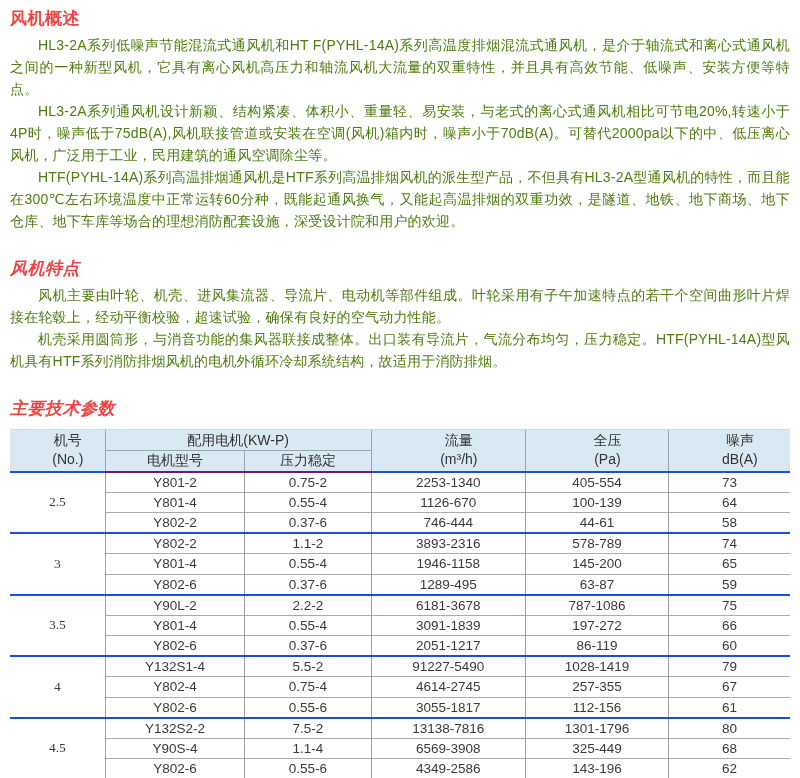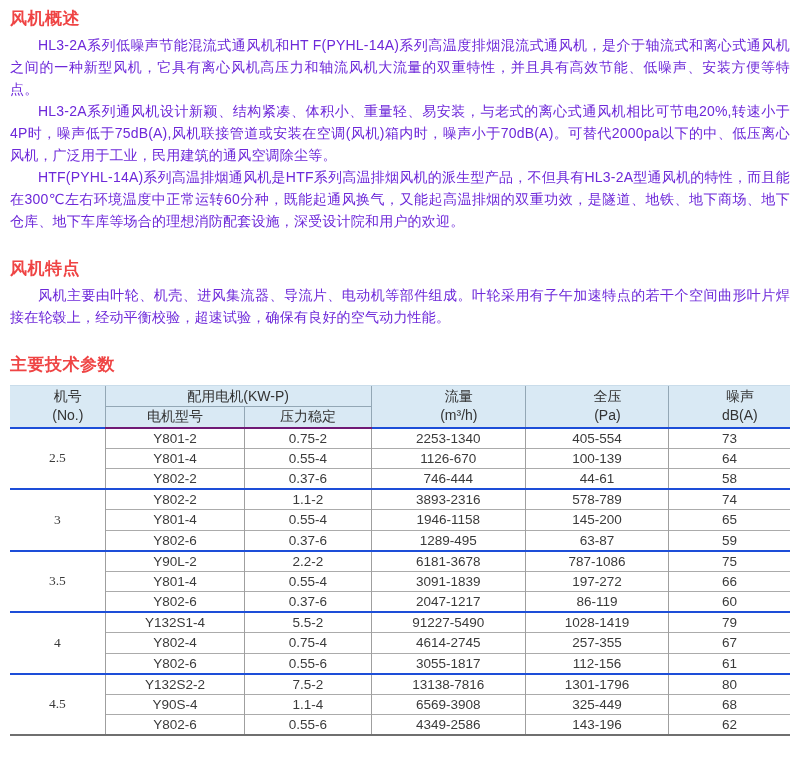--- a/index.html
+++ b/index.html
@@ -13,30 +13,30 @@
   }
   .page { padding: 7px 10px 0 10px; }
 
   .section-title {
     font-size: 17px;
     font-weight: bold;
     color: #ef4444;
     letter-spacing: 0.5px;
     margin: 0 0 4px 0;
   }
-  .section-title.spaced { margin-top: 25px; }
+  .section-title.spaced { margin-top: 25px; font-style: italic; }
 
   .para {
     margin: 0;
     font-size: 14px;
     line-height: 22px;
     text-indent: 2em;
     letter-spacing: 0.2px;
     text-align: justify;
-    color: #6d28d9;
+    color: #4d7c0f;
   }
 
   .specs-title { margin-bottom: 9px; }
 
   table.specs {
     width: 100%;
     border-collapse: collapse;
     table-layout: fixed;
     border-bottom: 2px solid #6f6f6f;
   }
@@ -79,20 +79,21 @@
   <div class="section">
     <h2 class="section-title">风机概述</h2>
     <p class="para">HL3-2A系列低噪声节能混流式通风机和HT F(PYHL-14A)系列高温度排烟混流式通风机，是介于轴流式和离心式通风机之间的一种新型风机，它具有离心风机高压力和轴流风机大流量的双重特性，并且具有高效节能、低噪声、安装方便等特点。</p>
     <p class="para">HL3-2A系列通风机设计新颖、结构紧凑、体积小、重量轻、易安装，与老式的离心式通风机相比可节电20%,转速小于4P时，噪声低于75dB(A),风机联接管道或安装在空调(风机)箱内时，噪声小于70dB(A)。可替代2000pa以下的中、低压离心风机，广泛用于工业，民用建筑的通风空调除尘等。</p>
     <p class="para">HTF(PYHL-14A)系列高温排烟通风机是HTF系列高温排烟风机的派生型产品，不但具有HL3-2A型通风机的特性，而且能在300℃左右环境温度中正常运转60分种，既能起通风换气，又能起高温排烟的双重功效，是隧道、地铁、地下商场、地下仓库、地下车库等场合的理想消防配套设施，深受设计院和用户的欢迎。</p>
   </div>
 
   <div class="section">
     <h2 class="section-title spaced">风机特点</h2>
     <p class="para">风机主要由叶轮、机壳、进风集流器、导流片、电动机等部件组成。叶轮采用有子午加速特点的若干个空间曲形叶片焊接在轮毂上，经动平衡校验，超速试验，确保有良好的空气动力性能。</p>
+    <p class="para">机壳采用圆筒形，与消音功能的集风器联接成整体。出口装有导流片，气流分布均匀，压力稳定。HTF(PYHL-14A)型风机具有HTF系列消防排烟风机的电机外循环冷却系统结构，故适用于消防排烟。</p>
   </div>
 
   <div class="section">
     <h2 class="section-title spaced specs-title">主要技术参数</h2>
 
     <table class="specs">
       <colgroup>
         <col style="width:12.2%">
         <col style="width:17.9%">
         <col style="width:16.2%">
@@ -181,21 +182,21 @@
           <tr>
             <td>Y801-4</td>
             <td>0.55-4</td>
             <td>3091-1839</td>
             <td>197-272</td>
             <td>66</td>
           </tr>
           <tr>
             <td>Y802-6</td>
             <td>0.37-6</td>
-            <td>2047-1217</td>
+            <td>2051-1217</td>
             <td>86-119</td>
             <td>60</td>
           </tr>
           <tr class="group-first">
             <td rowspan="3" class="no-left col-no">4</td>
             <td>Y132S1-4</td>
             <td>5.5-2</td>
             <td>91227-5490</td>
             <td>1028-1419</td>
             <td>79</td>

